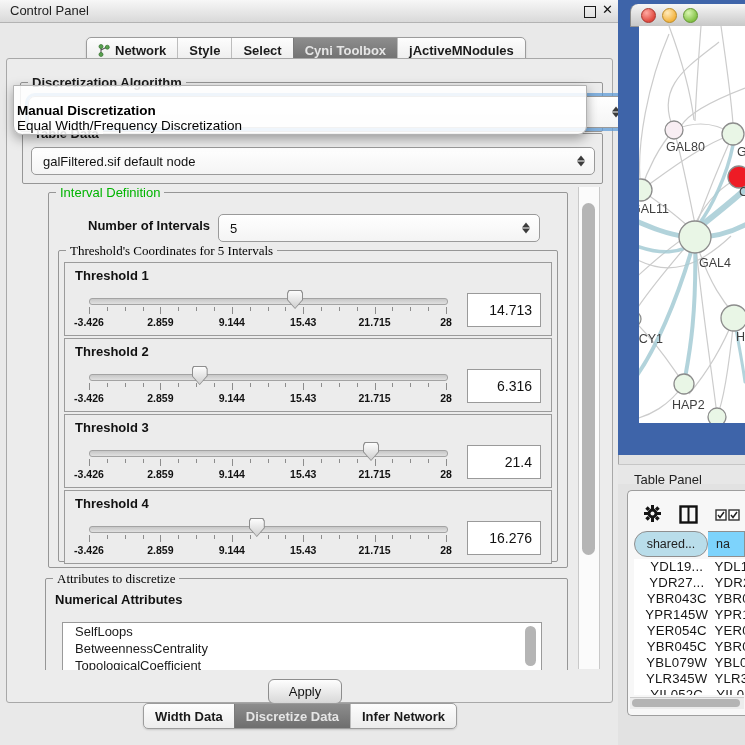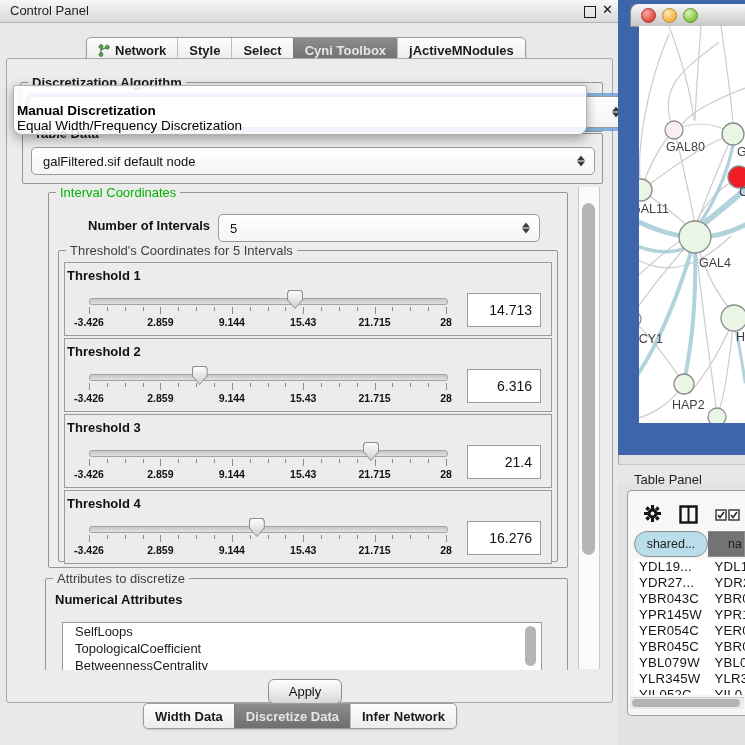--- a/index.html
+++ b/index.html
@@ -21,38 +21,38 @@
   .tab.sel{background:linear-gradient(#8d8d8d,#6e6e6e);color:#e6e6e6;border-left-color:#7a7a7a;}
   #top-tabs{left:86px;top:37px;}
   #bottom-tabs{left:143px;top:703px;}
   
   #main-panel{left:6px;top:58px;width:605px;height:643px;background:#ececec;
     border:1px solid #a8a8a8;border-radius:3px;}
   .group{position:absolute;border:1px solid #969696;border-radius:2px;}
   .gtitle{position:absolute;top:-8px;left:7px;background:#ececec;padding:0 4px;font-size:13px;}
   .gtitle.black{color:#1c1c1c;font-weight:bold;}
   .gtitle.green{color:#00b400;}
-  .gtitle.blue{color:#404040;}
+  .gtitle.blue{color:#000000;font-family:Liberation Serif, serif;}
   .combo{position:absolute;background:linear-gradient(#ffffff,#f4f4f4);border:1px solid #9a9a9a;
     border-radius:5px;display:flex;align-items:center;padding:0 11px;font-size:13px;color:#111;}
   .stepper{position:absolute;right:9px;top:50%;transform:translateY(-50%);display:flex;
     flex-direction:column;gap:1px;line-height:0;}
   .stepper i{display:block;width:0;height:0;border-left:4px solid transparent;border-right:4px solid transparent;}
   .stepper i.up{border-bottom:5px solid #3c3c3c;}
   .stepper i.dn{border-top:5px solid #3c3c3c;}
   #algo-combo{left:28px;top:96px;width:578px;height:30px;border-radius:7px;
     box-shadow:0 0 0 3px rgba(95,156,216,.75);}
   
   #scrollarea{left:14px;top:186px;width:586px;height:484px;overflow:hidden;background:#ececec;}
   #vscroll{left:578px;top:187px;width:20px;height:482px;background:#fbfbfb;
     border-left:1px solid #c9c9c9;border-right:1px solid #c9c9c9;}
   #vscroll .thumb{position:absolute;left:3px;top:16px;width:13px;height:352px;background:#b5b5b5;border-radius:7px;}
   
   .tpanel{position:relative;width:486px;height:72px;margin-bottom:2px;border:1px solid #9b9b9b;background:#ececec;}
-  .tlabel{position:absolute;left:2px;top:5px;font-size:13px;font-weight:bold;color:#111;}
+  .tlabel{position:absolute;left:10px;top:5px;font-size:13px;font-weight:bold;color:#111;}
   .sliderzone{position:absolute;left:24px;top:26px;width:357px;height:42px;}
   .track{position:absolute;left:0;top:9px;width:100%;height:5px;border:1px solid #a3a3a3;
     border-radius:3px;background:linear-gradient(#c7c7c7,#e0e0e0);}
   .tickmark{position:absolute;width:1px;background:#8c8c8c;top:18px;}
   .ticklbl{position:absolute;top:27px;transform:translateX(-50%);font-size:10.5px;font-weight:bold;color:#111;white-space:nowrap;}
   .handle{position:absolute;top:1px;width:16px;height:19px;
     clip-path:polygon(10% 0,90% 0,100% 14%,100% 52%,50% 100%,0 52%,0 14%);background:#8e8e8e;}
   .handle i{position:absolute;left:1px;top:1px;right:1px;bottom:1px;
     clip-path:polygon(10% 0,90% 0,100% 14%,100% 52%,50% 100%,0 52%,0 14%);
     background:linear-gradient(#fdfdfd,#cfcfcf);}
@@ -89,22 +89,22 @@
     border-top:1px solid #c6c6c6;border-bottom:7px solid #14b8a6;}
   #tp-title{left:16px;top:7px;font-size:13px;color:#222;}
   #tp-bg{left:618px;top:484px;width:127px;height:261px;background:#e2e2e2;}
   #tp-panel{left:627px;top:490px;width:118px;height:224px;background:#f7f7f7;
     border:1px solid #9e9e9e;border-right:none;border-radius:5px 0 0 5px;}
   .tool{position:absolute;top:14px;}
   #tbl-header{position:absolute;left:6px;top:40px;width:112px;height:28px;display:flex;}
   .hcell{height:26px;border:1px solid #8f8f8f;display:flex;align-items:center;
     font-size:12.5px;color:#222;overflow:hidden;box-sizing:border-box;}
   .hcell.c1{width:74px;background:#b9ddea;justify-content:center;border-radius:13px;}
-  .hcell.c2{width:37px;background:#737373;border-left:none;padding-left:20px;}
-  #table-rows{position:absolute;left:6px;top:68px;width:112px;height:136px;overflow:hidden;background:#fff;}
+  .hcell.c2{width:37px;background:#7dd3fc;border-left:none;padding-left:8px;}
+  #table-rows{position:absolute;left:6px;top:68px;width:112px;height:136px;overflow:hidden;background:#fff;text-align:center;}
   .trow{display:flex;height:16px;font-size:13.2px;color:#161616;letter-spacing:.2px;}
   .trow .c1{width:79px;padding-left:5px;overflow:hidden;white-space:nowrap;}
   .trow .c2{width:33px;overflow:hidden;white-space:nowrap;}
   #hscroll{position:absolute;left:2px;top:206px;width:114px;height:11px;background:#ececec;
     border-top:1px solid #cdcdcd;}
   #hscroll .thumb{position:absolute;left:2px;top:1px;width:108px;height:8px;background:#b4b4b4;border-radius:5px;}
   svg text{font-family:"Liberation Sans","DejaVu Sans",sans-serif;}
 </style>
 </head>
 <body>
@@ -159,21 +159,21 @@
       <span>galFiltered.sif default node</span>
       <span class="stepper">
           <i class="up"></i>
           <i class="dn"></i>
         </span>
     </div>
   </div>
 
   <div class="abs" id="scrollarea">
     <div class="group" style="left:34px;top:6px;width:518px;height:374px;">
-      <span class="gtitle green">Interval Coordinates</span>
+      <span class="gtitle green">Interval Definition</span>
     </div>
     <span class="abs" style="left:74px;top:32px;font-size:13px;font-weight:bold;color:#111;">Number of Intervals</span>
     <div class="combo" style="left:204px;top:28px;width:298px;height:26px;">
       <span>5</span>
       <span class="stepper">
           <i class="up"></i>
           <i class="dn"></i>
         </span>
     </div>
     <div class="group" style="left:44px;top:64px;width:498px;height:310px;">
@@ -329,22 +329,22 @@
           <div class="tvalue">16.276</div>
         </div>
       </div>
 
     <div class="group" style="left:31px;top:392px;width:521px;height:120px;">
       <span class="gtitle blue">Attributes to discretize</span>
     </div>
     <span class="abs" style="left:41px;top:406px;font-size:13px;font-weight:bold;color:#111;">Numerical Attributes</span>
     <div id="attr-list">
         <div class="attr-item">SelfLoops</div>
+        <div class="attr-item">BetweennessCentrality</div>
         <div class="attr-item">TopologicalCoefficient</div>
-        <div class="attr-item">BetweennessCentrality</div>
       </div>
     <div id="attr-scroll">
         <div class="thumb"></div>
       </div>
   </div>
   <div class="abs" id="vscroll">
       <div class="thumb"></div>
     </div>
 
   <div class="abs" id="apply-btn">

